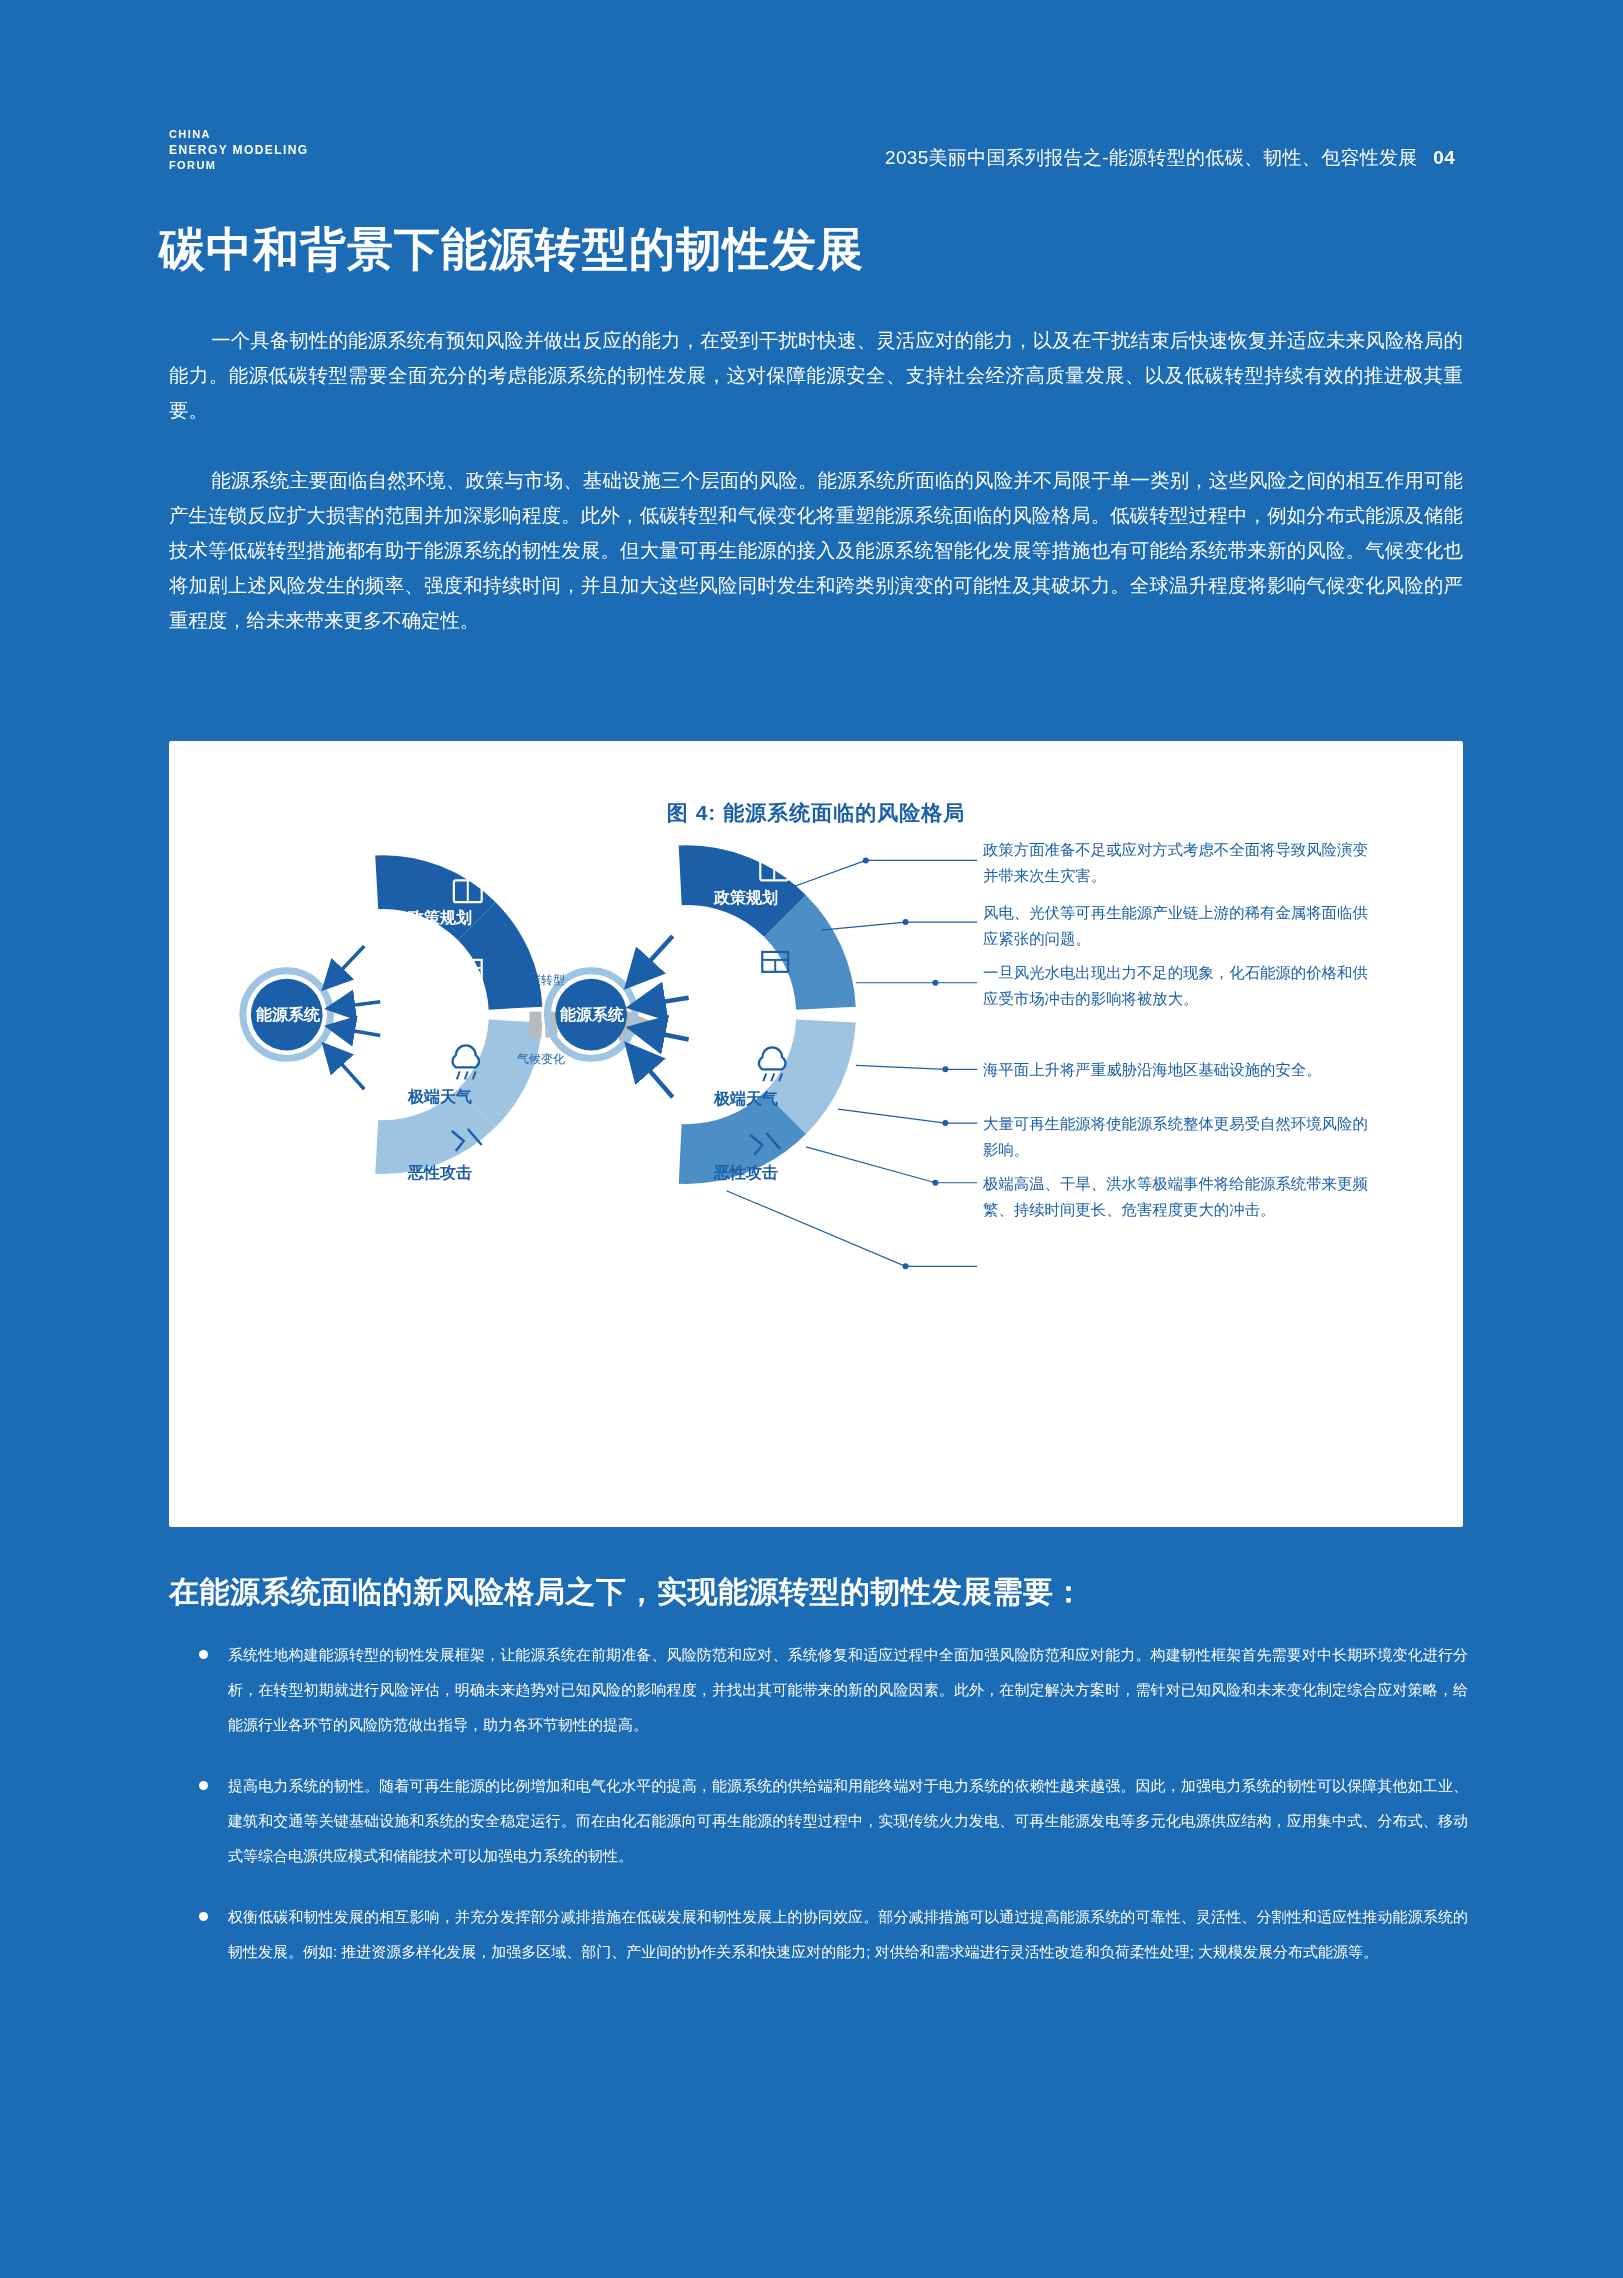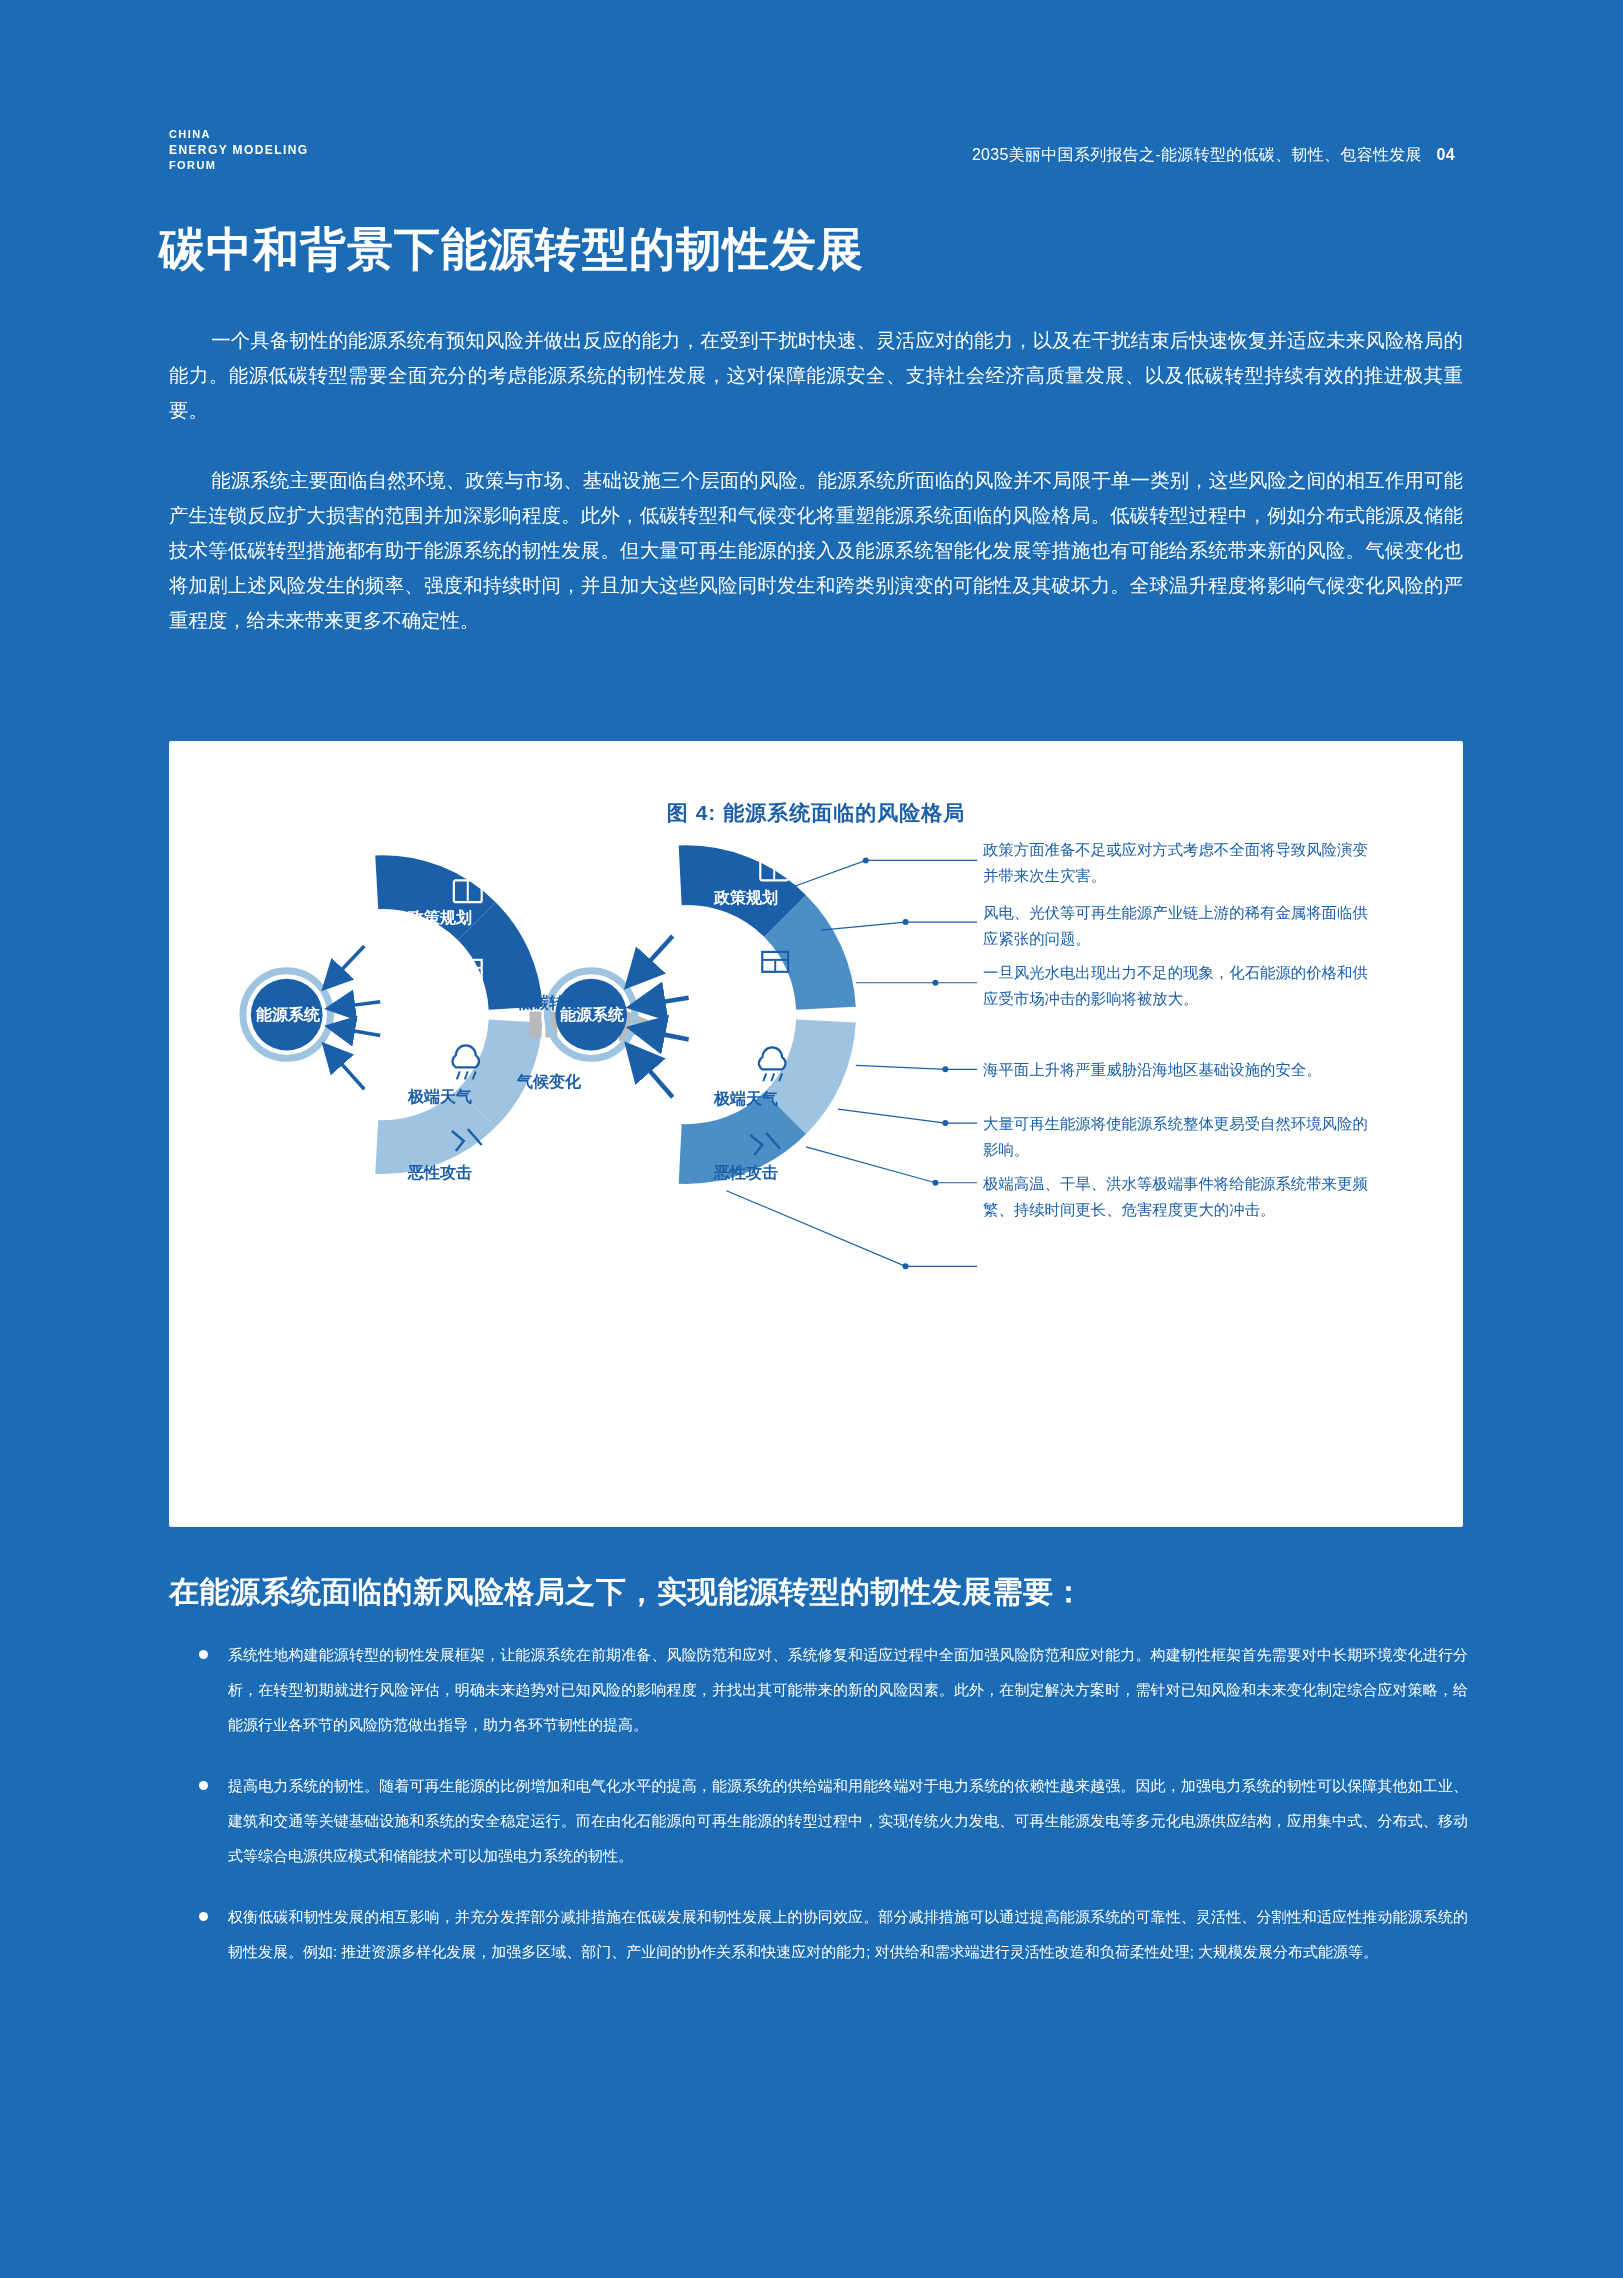--- a/index.html
+++ b/index.html
@@ -12,21 +12,21 @@
   }
   .page{position:relative;width:1624px;height:1815px;box-sizing:border-box;}
 
   
   .header{
     position:absolute;top:127px;left:169px;right:169px;
     display:flex;align-items:flex-start;justify-content:space-between;
   }
   .logo{line-height:1.35;font-size:11px;letter-spacing:1.4px;font-weight:bold;color:#ffffff;}
   .logo div:nth-child(2){font-size:12px;}
-  .header-right{font-size:16px;color:#ffffff;letter-spacing:0.3px;padding-top:18px;}
+  .header-right{font-size:19px;color:#ffffff;letter-spacing:0.3px;padding-top:18px;}
   .header-right .pg{font-weight:bold;margin-left:10px;}
 
   
   .title{
     position:absolute;top:219px;left:159px;
     font-size:46px;font-weight:bold;letter-spacing:1px;color:#ffffff;
   }
 
   
   .para{
@@ -52,21 +52,21 @@
   .callout{
     position:absolute;color:#1B5FA8;font-size:15.4px;line-height:26px;width:398px;
   }
 
   
   .fanlabel{position:absolute;color:#ffffff;font-size:16px;font-weight:bold;}
   .fanlabel.blue{color:#1B5FA8;}
   .coreLabel{
     position:absolute;color:#ffffff;font-size:16px;font-weight:bold;text-align:center;
   }
-  .arrowlabel{position:absolute;color:#1B5FA8;font-size:16px;font-weight:bold;margin-top:21px;}
+  .arrowlabel{position:absolute;color:#1B5FA8;font-size:12px;font-weight:normal;}
 
   
   .sec-head{
     position:absolute;top:1572px;left:169px;
     font-size:30px;font-weight:bold;color:#ffffff;letter-spacing:0.5px;
   }
 
   
   .bullets{position:absolute;left:199px;top:1637px;width:1269px;}
   .bullet{display:flex;margin-bottom:26px;}

